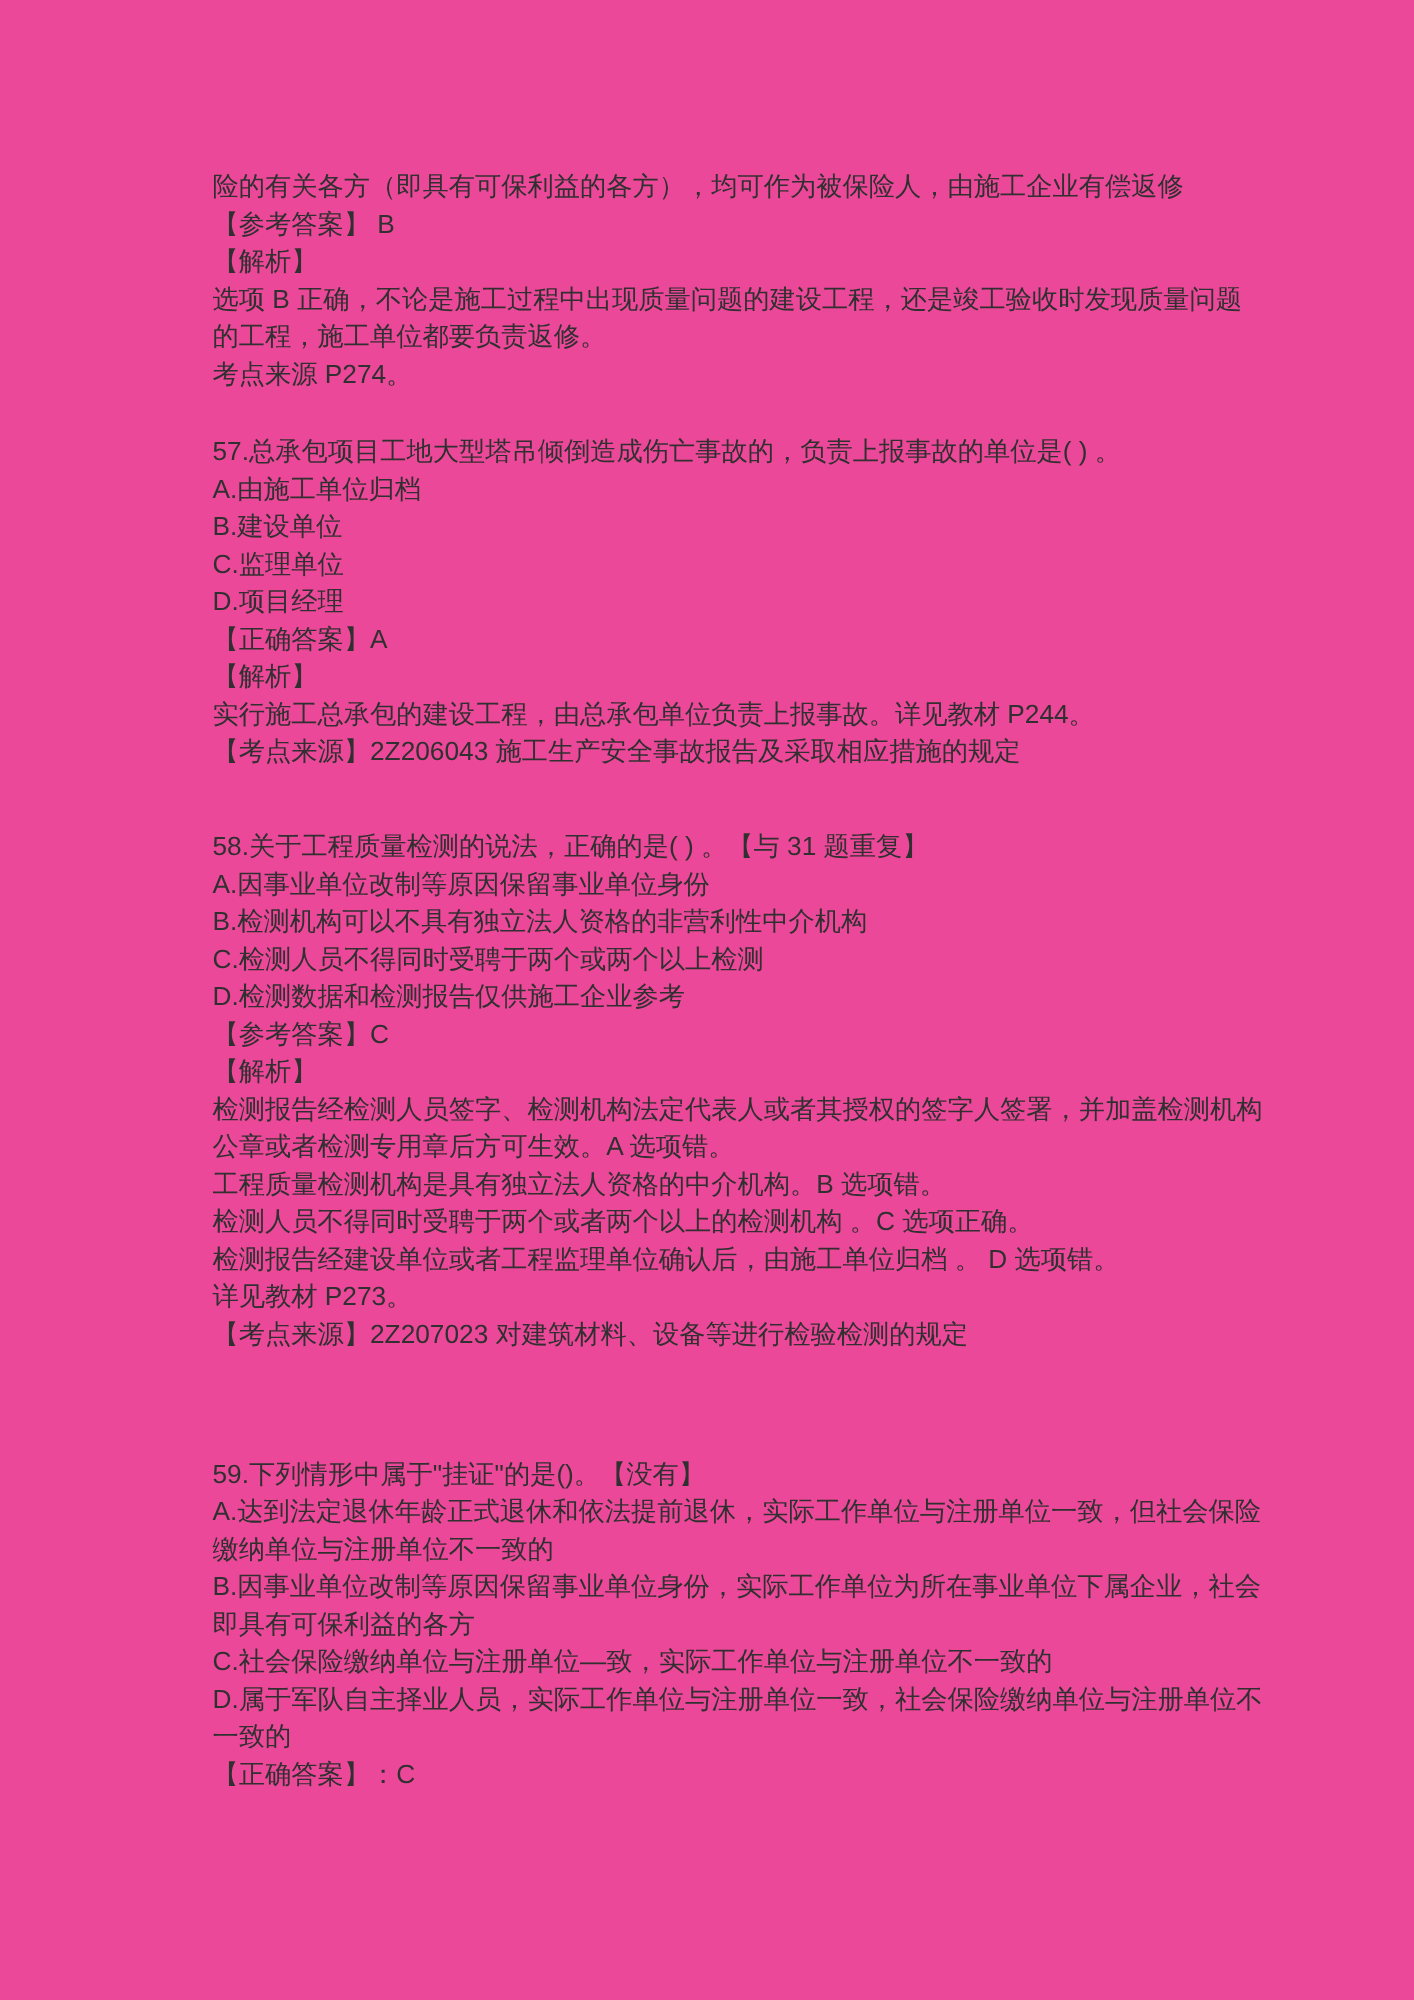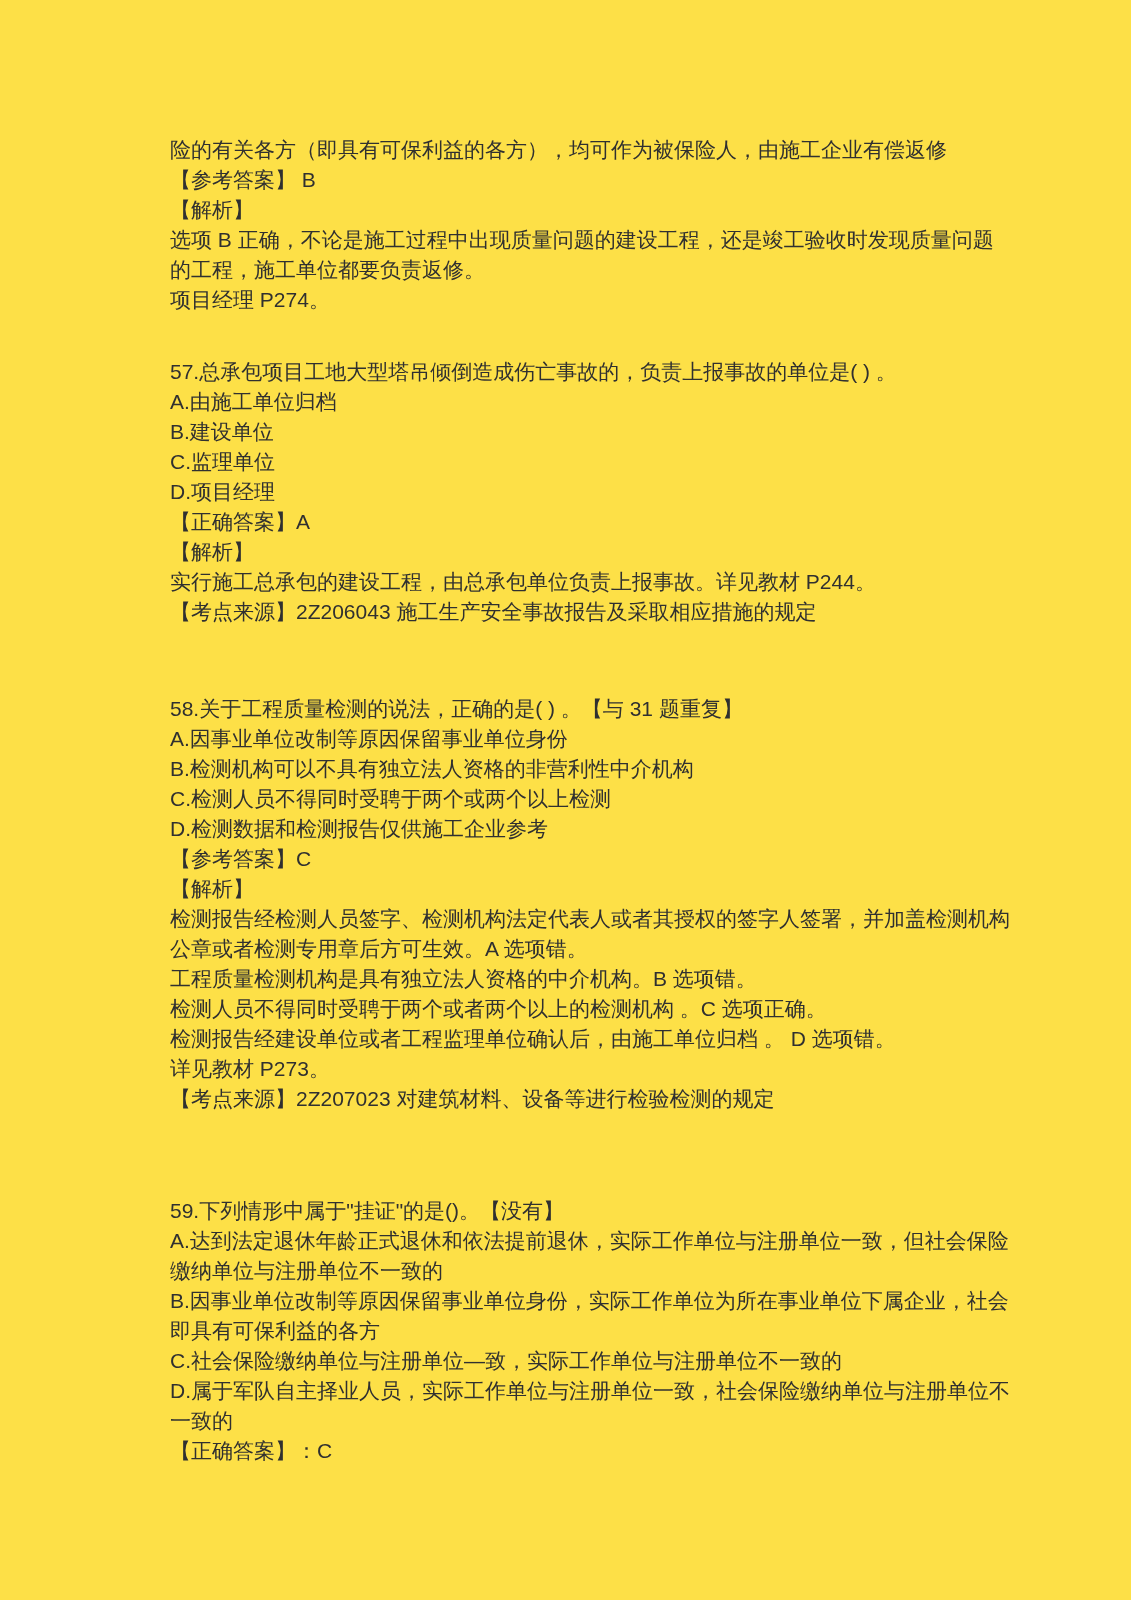--- a/index.html
+++ b/index.html
@@ -14,46 +14,46 @@
   }
   .page {
     box-sizing: border-box;
     width: 1131px;
     height: 1600px;
     padding: 135px 120px 0 170px;
     font-family: "Liberation Sans", "DejaVu Sans", sans-serif;
     font-size: 21px;
     line-height: 30px;
     color: #303030;
-    background: #fde047;
+    background: #ec4899;
   }
   .block {
     margin: 0;
     padding: 0;
   }
-  .block.q57 { margin-top: 42px; }
-  .block.q58 { margin-top: 67px; }
+  .block.q57 { margin-top: 32px; }
+  .block.q58 { margin-top: 46px; }
   .block.q59 { margin-top: 82px; }
   .line {
     height: 30px;
     white-space: nowrap;
   }
 </style>
 </head>
 <body>
 
 <div class="page">
 
   <div class="block q56">
     <div class="line">险的有关各方（即具有可保利益的各方），均可作为被保险人，由施工企业有偿返修</div>
     <div class="line">【参考答案】 B</div>
     <div class="line">【解析】</div>
     <div class="line">选项 B 正确，不论是施工过程中出现质量问题的建设工程，还是竣工验收时发现质量问题</div>
     <div class="line">的工程，施工单位都要负责返修。</div>
-    <div class="line">项目经理 P274。</div>
+    <div class="line">考点来源 P274。</div>
   </div>
 
   <div class="block q57">
     <div class="line">57.总承包项目工地大型塔吊倾倒造成伤亡事故的，负责上报事故的单位是( ) 。</div>
     <div class="line">A.由施工单位归档</div>
     <div class="line">B.建设单位</div>
     <div class="line">C.监理单位</div>
     <div class="line">D.项目经理</div>
     <div class="line">【正确答案】A</div>
     <div class="line">【解析】</div>

